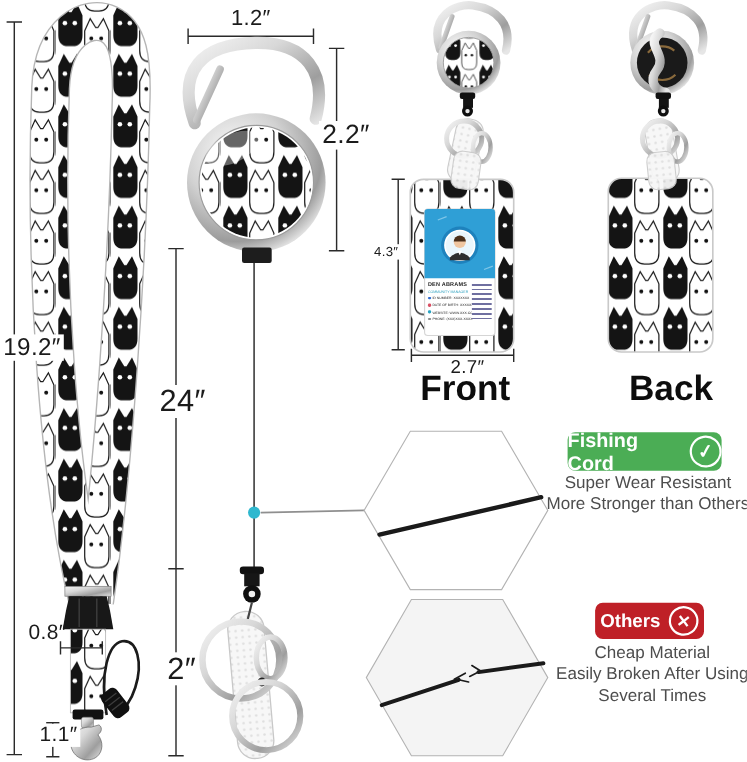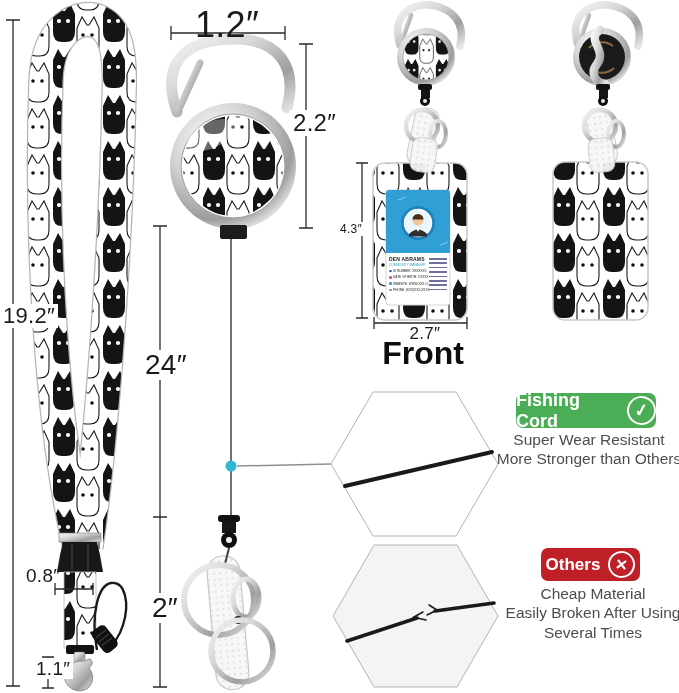--- a/index.html
+++ b/index.html
@@ -227,30 +227,31 @@
     <g stroke="#1a1a1a" stroke-linecap="round" fill="none">
       <path d="M347,641 L417,618" stroke-width="3.6"></path>
       <path d="M417,618 L426,620 M413,617.5 L423,612" stroke-width="1.5"></path>
       <path d="M435,611 L494,603" stroke-width="3.6"></path>
       <path d="M435,611 L427,615 M437,610 L429,605" stroke-width="1.5"></path>
     </g>
   </g>
 </svg>
 
 <div class="label dim bg" style="left:0px;top:304px;font-size:22px">19.2″</div>
-<div class="label dim" style="left:195px;top:7px;width:66px;font-size:36px">1.2″</div>
+<div class="label dim" style="left:195px;top:7px;width:66px;text-align:center;font-size:20px">1.2″</div>
 <div class="label dim bg" style="left:290px;top:110px;font-size:24px">2.2″</div>
 <div class="label dim bg" style="left:142px;top:350px;font-size:28px">24″</div>
 <div class="label dim bg" style="left:149px;top:593px;font-size:28px">2″</div>
 <div class="label dim" style="left:26px;top:566px;font-size:19px">0.8″</div>
 <div class="label dim bg" style="left:33px;top:658px;font-size:19px">1.1″</div>
 <div class="label dim bg" style="left:337px;top:222px;font-size:12px">4.3″</div>
 <div class="label dim" style="left:400px;top:325px;width:50px;text-align:center;font-size:17px">2.7″</div>
 
 <div class="label viewlbl" style="left:363px;top:337px">Front</div>
+<div class="label viewlbl" style="left:550px;top:337px">Back</div>
 
 <div class="badge green" style="left:516px;top:393px;width:140px;height:35px;font-size:18px">
   <span>Fishing Cord</span>
   <span class="bicon" style="width:25px;height:25px;font-size:17px;transform:rotate(-8deg)">✓</span>
 </div>
 <div class="desc" style="left:489px;top:430px;width:200px">
   <div>Super Wear Resistant</div>
   <div>More Stronger than Others</div>
 </div>
 

